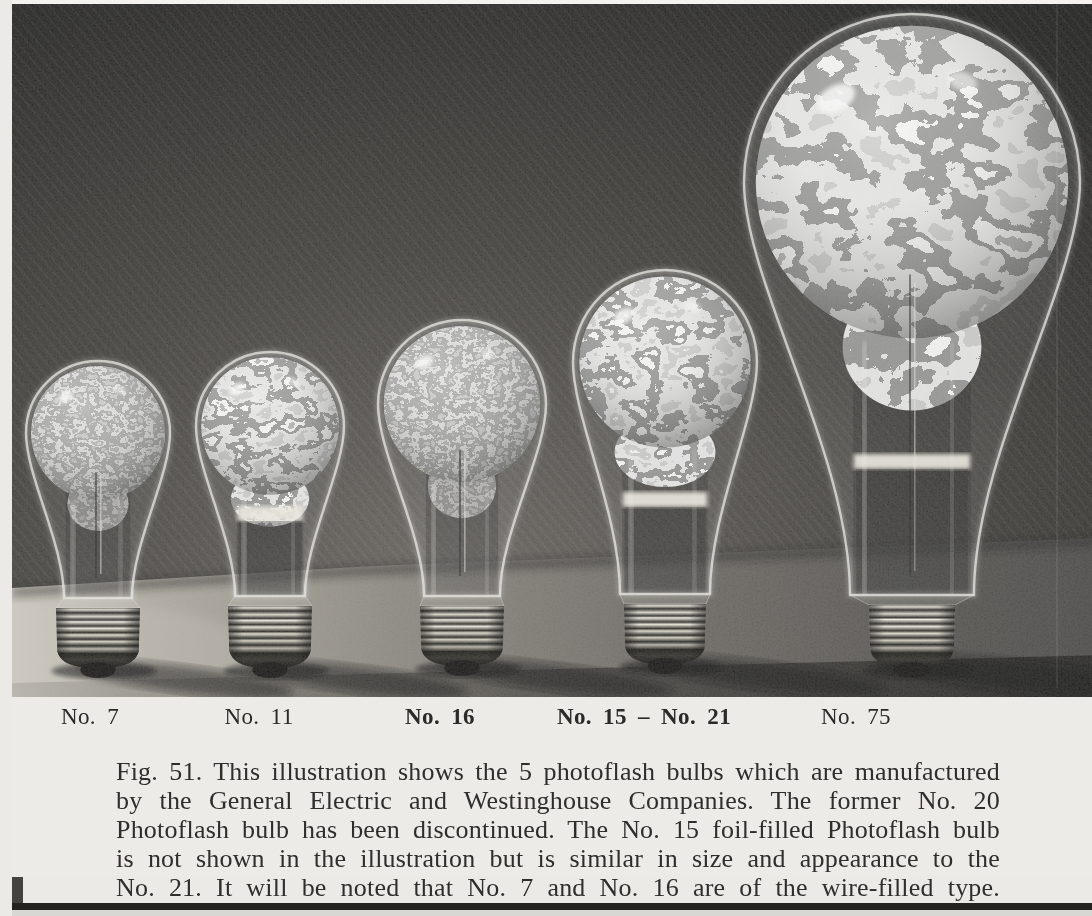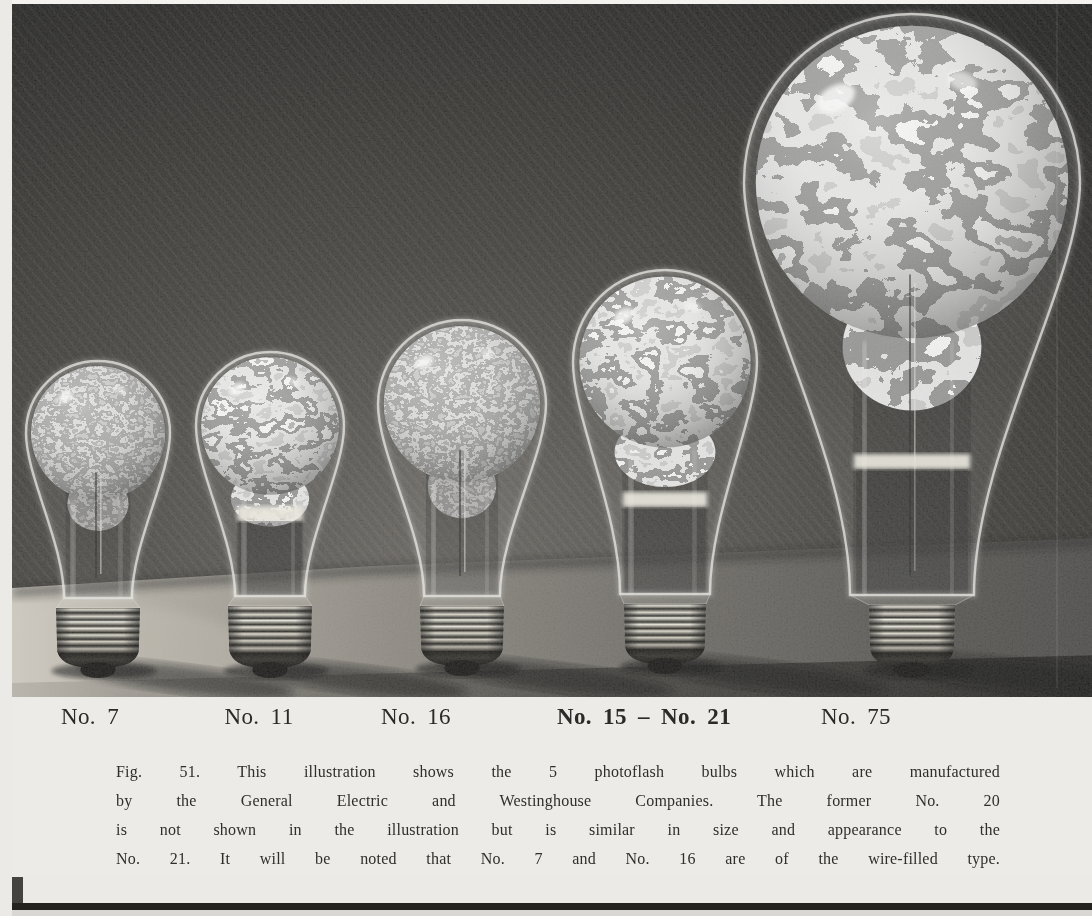--- a/index.html
+++ b/index.html
@@ -9,23 +9,23 @@
     font-family:"Liberation Serif","DejaVu Serif",serif;
   }
   .page{position:relative;width:1092px;height:876px;background:#edebe7;margin-left:12px;}
   .photo-wrap{position:absolute;left:0;top:0;width:1092px;height:697px;background:#242422;}
   #scene{display:block;}
   .top-edge{position:absolute;left:0;top:0;width:1092px;height:4px;background:#f4f3f0;}
   .lbl{
     position:absolute;top:704px;transform:translateX(-50%);
     font-size:23px;color:#2b2a28;letter-spacing:.4px;word-spacing:5px;white-space:nowrap;
   }
-  .lbl-1{left:78px;}  .lbl-2{left:247px;text-align:right;} .lbl-3{left:404px;}
+  .lbl-1{left:78px;}  .lbl-2{left:247px;text-align:right;} .lbl-3{left:428px;font-weight:bold;}
   .lbl-4{left:632px;font-weight:bold;} .lbl-5{left:844px;}
-  .caption{position:absolute;left:104px;top:757px;width:884px;color:#2f2e2c;font-size:16px;}
+  .caption{position:absolute;left:104px;top:757px;width:884px;color:#2f2e2c;font-size:26px;}
   .cline{
     text-align:justify;text-align-last:justify;
     height:29px;line-height:29px;white-space:nowrap;letter-spacing:.2px;
   }
   .rule{position:absolute;left:0;top:903px;width:1092px;height:7px;background:#24231f;}
   .substrip{position:absolute;left:0;top:910px;width:1092px;height:6px;background:#d9d7d3;}
   .edge-mark{position:absolute;left:0;top:877px;width:11px;height:33px;background:#45433f;}
 </style>
 </head>
 <body>
@@ -293,20 +293,21 @@
     <span class="lbl lbl-1">No. 7</span>
     <span class="lbl lbl-2">No. 11</span>
     <span class="lbl lbl-3">No. 16</span>
     <span class="lbl lbl-4">No. 15 – No. 21</span>
     <span class="lbl lbl-5">No. 75</span>
   </div>
 
   <div class="caption">
     <div class="cline">Fig. 51.  This illustration shows the 5 photoflash bulbs which are manufactured</div>
     <div class="cline">by the General Electric and Westinghouse Companies.  The former No. 20</div>
+    <div class="cline">Photoflash bulb has been discontinued.  The No. 15 foil-filled Photoflash bulb</div>
     <div class="cline">is not shown in the illustration but is similar in size and appearance to the</div>
     <div class="cline">No. 21.  It will be noted that No. 7 and No. 16 are of the wire-filled type.</div>
   </div>
 
   <div class="edge-mark"></div>
   <div class="rule"></div>
   <div class="substrip"></div>
 </div>
 
 </body></html>

